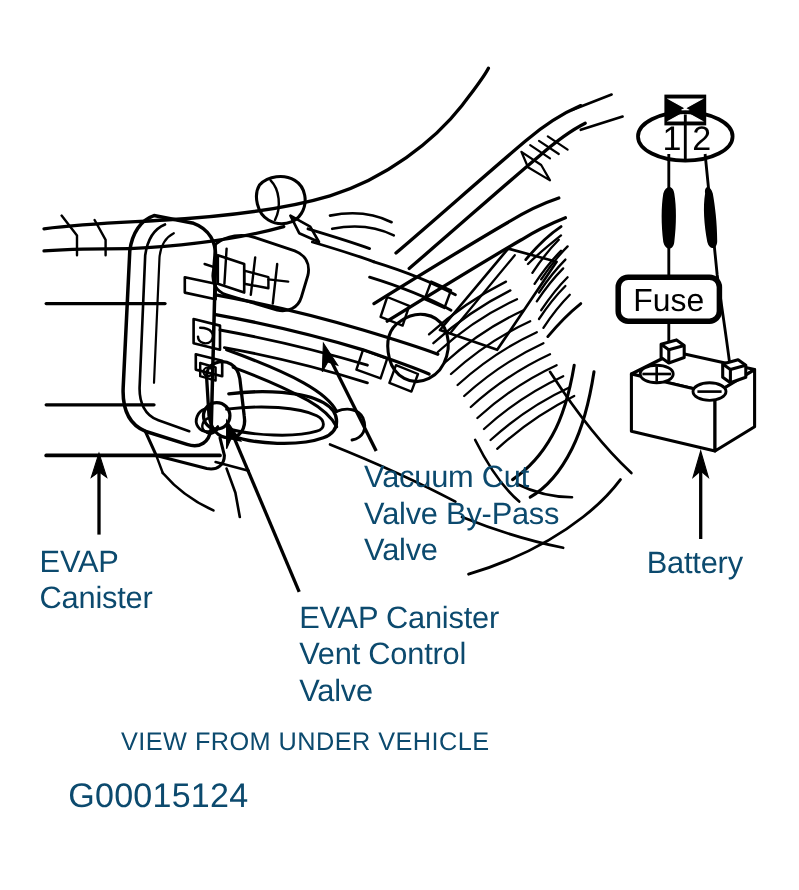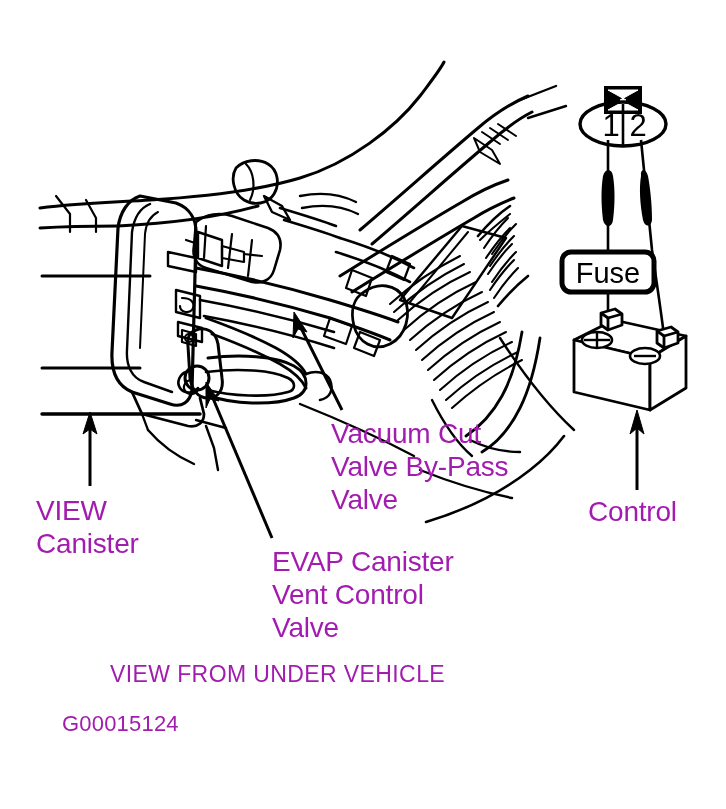--- a/index.html
+++ b/index.html
@@ -19,32 +19,32 @@
   #figure {
     position: absolute;
     left: 0;
     top: 0;
     width: 726px;
     height: 809px;
   }
   .label {
     position: absolute;
     font-family: "Liberation Sans", sans-serif;
-    color: #a21caf;
+    color: #0c4a6e;
     white-space: pre;
     line-height: 33px;
     font-size: 28px;
     letter-spacing: -0.2px;
   }
   #label-evap-canister { left: 36px;  top: 494px; }
   #label-vent-control  { left: 272px; top: 545px; }
   #label-vacuum-cut    { left: 331px; top: 417px; }
   #label-battery       { left: 588px; top: 495px; }
   #caption-view        { left: 110px; top: 658px; font-size: 23px; letter-spacing: 0.4px; }
-  #caption-figure-id   { left: 62px;  top: 707px; font-size: 22px; letter-spacing: 0.2px; }
+  #caption-figure-id   { left: 62px;  top: 707px; font-size: 31px; letter-spacing: 0.2px; }
 </style>
 </head>
 <body>
 
 <svg id="figure" viewBox="0 0 726 809" xmlns="http://www.w3.org/2000/svg">
 
   <rect x="0" y="0" width="726" height="809" fill="#ffffff"></rect>
 
   <g fill="none" stroke="#000" stroke-width="2.4" stroke-linecap="round" stroke-linejoin="round">
 
@@ -260,28 +260,28 @@
       <path d="M294 312 L 293 338 L 298 329 L 307 332 Z"></path>
     </g>
 
     <g>
       <line x1="637" y1="490" x2="637" y2="424" stroke-width="3"></line>
       <path d="M637 410 L 630 434 L 637 428 L 644 434 Z"></path>
     </g>
   </g>
 </svg>
 
-<div class="label" id="label-evap-canister">VIEW
+<div class="label" id="label-evap-canister">EVAP
 Canister</div>
 
 <div class="label" id="label-vent-control">EVAP Canister
 Vent Control
 Valve</div>
 
 <div class="label" id="label-vacuum-cut">Vacuum Cut
 Valve By-Pass
 Valve</div>
 
-<div class="label" id="label-battery">Control</div>
+<div class="label" id="label-battery">Battery</div>
 
 <div class="label" id="caption-view">VIEW FROM UNDER VEHICLE</div>
 
 <div class="label" id="caption-figure-id">G00015124</div>
 
 </body></html>

